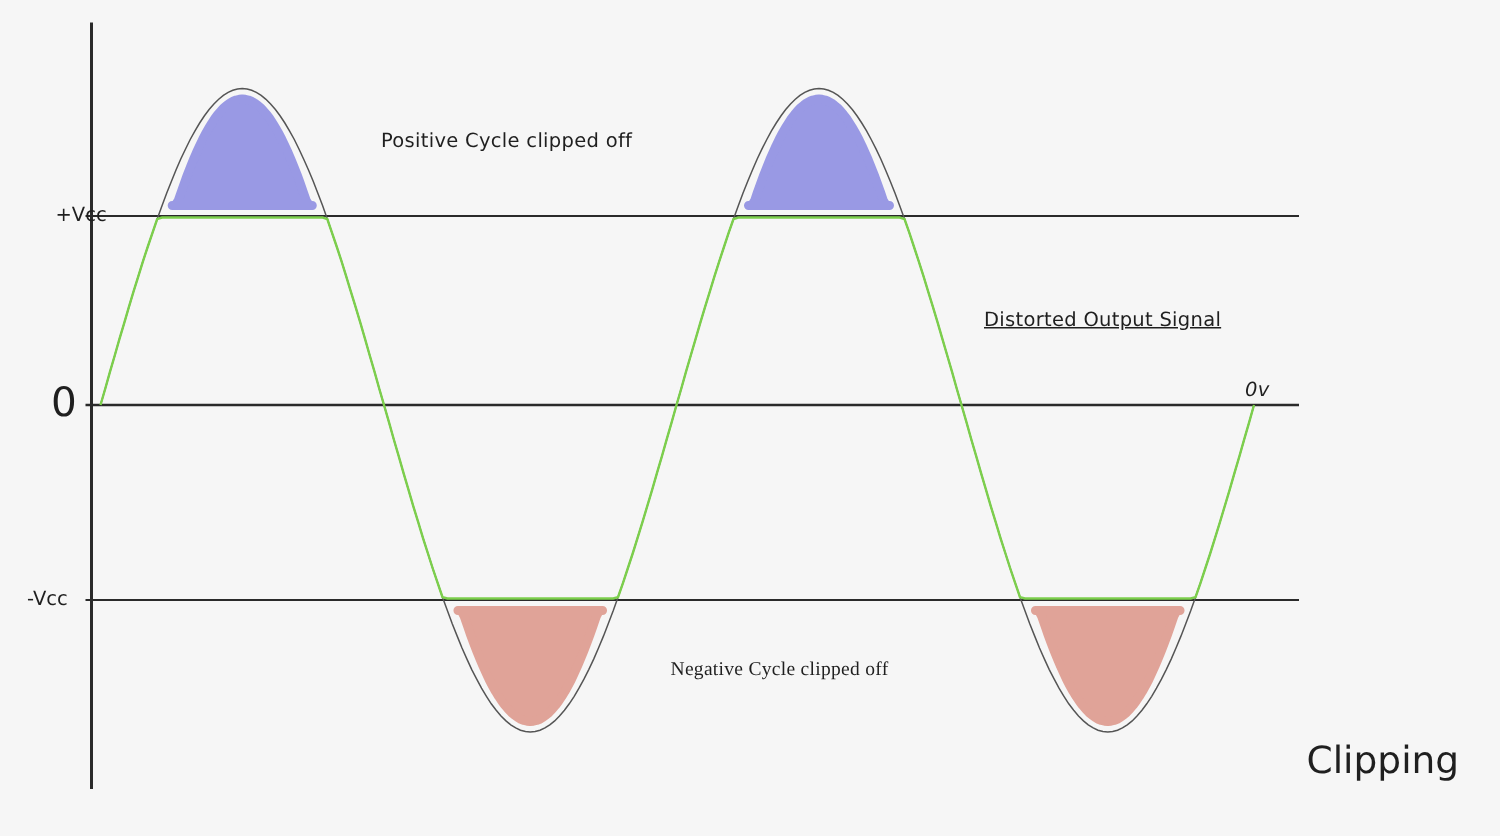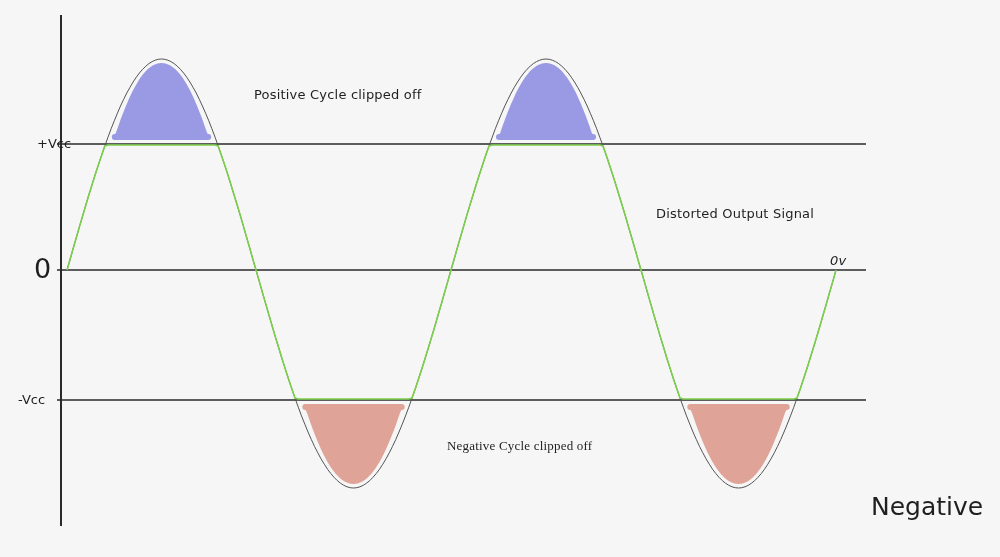--- a/index.html
+++ b/index.html
@@ -28,15 +28,15 @@
   <line x1="57" y1="400" x2="866" y2="400" stroke="#2a2a2a" stroke-width="1.4"></line>
   <path id="inputWave" fill="none" stroke="#555555" stroke-width="1" d="M67.0 270.0 L70.2 259.0 L73.3 247.9 L76.5 237.0 L79.6 226.1 L82.8 215.4 L85.9 204.8 L89.0 194.4 L92.2 184.2 L95.3 174.2 L98.5 164.5 L101.7 155.1 L104.8 146.0 L108.0 137.2 L111.1 128.8 L114.3 120.8 L117.4 113.2 L120.5 106.0 L123.7 99.3 L126.8 93.0 L130.0 87.3 L133.1 82.0 L136.3 77.2 L139.4 73.0 L142.6 69.3 L145.8 66.2 L148.9 63.6 L152.1 61.6 L155.2 60.2 L158.3 59.3 L161.5 59.0 L164.7 59.3 L167.8 60.2 L170.9 61.6 L174.1 63.6 L177.3 66.2 L180.4 69.3 L183.6 73.0 L186.7 77.2 L189.9 82.0 L193.0 87.3 L196.2 93.0 L199.3 99.3 L202.4 106.0 L205.6 113.2 L208.8 120.8 L211.9 128.8 L215.1 137.2 L218.2 146.0 L221.3 155.1 L224.5 164.5 L227.7 174.2 L230.8 184.2 L233.9 194.4 L237.1 204.8 L240.3 215.4 L243.4 226.1 L246.5 237.0 L249.7 247.9 L252.8 259.0 L256.0 270.0 L259.3 281.4 L262.5 292.8 L265.8 304.1 L269.0 315.3 L272.3 326.4 L275.5 337.4 L278.8 348.1 L282.0 358.7 L285.3 369.0 L288.5 379.0 L291.8 388.7 L295.0 398.1 L298.3 407.2 L301.5 415.9 L304.8 424.1 L308.0 432.0 L311.3 439.4 L314.5 446.4 L317.8 452.8 L321.0 458.8 L324.3 464.2 L327.5 469.2 L330.8 473.5 L334.0 477.3 L337.3 480.6 L340.5 483.2 L343.8 485.3 L347.0 486.8 L350.3 487.7 L353.5 488.0 L356.8 487.7 L360.0 486.8 L363.3 485.3 L366.5 483.2 L369.8 480.6 L373.0 477.3 L376.3 473.5 L379.5 469.2 L382.8 464.2 L386.0 458.8 L389.3 452.8 L392.5 446.4 L395.8 439.4 L399.0 432.0 L402.3 424.1 L405.5 415.9 L408.8 407.2 L412.0 398.1 L415.3 388.7 L418.5 379.0 L421.8 369.0 L425.0 358.7 L428.3 348.1 L431.5 337.4 L434.8 326.4 L438.0 315.3 L441.3 304.1 L444.5 292.8 L447.8 281.4 L451.0 270.0 L454.2 259.0 L457.3 247.9 L460.5 237.0 L463.7 226.1 L466.8 215.4 L470.0 204.8 L473.2 194.4 L476.3 184.2 L479.5 174.2 L482.7 164.5 L485.8 155.1 L489.0 146.0 L492.2 137.2 L495.3 128.8 L498.5 120.8 L501.7 113.2 L504.8 106.0 L508.0 99.3 L511.2 93.0 L514.3 87.3 L517.5 82.0 L520.7 77.2 L523.8 73.0 L527.0 69.3 L530.2 66.2 L533.3 63.6 L536.5 61.6 L539.7 60.2 L542.8 59.3 L546.0 59.0 L549.2 59.3 L552.3 60.2 L555.5 61.6 L558.7 63.6 L561.8 66.2 L565.0 69.3 L568.2 73.0 L571.3 77.2 L574.5 82.0 L577.7 87.3 L580.8 93.0 L584.0 99.3 L587.2 106.0 L590.3 113.2 L593.5 120.8 L596.7 128.8 L599.8 137.2 L603.0 146.0 L606.2 155.1 L609.3 164.5 L612.5 174.2 L615.7 184.2 L618.8 194.4 L622.0 204.8 L625.2 215.4 L628.3 226.1 L631.5 237.0 L634.7 247.9 L637.8 259.0 L641.0 270.0 L644.3 281.4 L647.5 292.8 L650.8 304.1 L654.0 315.3 L657.3 326.4 L660.5 337.4 L663.8 348.1 L667.0 358.7 L670.3 369.0 L673.5 379.0 L676.8 388.7 L680.0 398.1 L683.3 407.2 L686.5 415.9 L689.8 424.1 L693.0 432.0 L696.3 439.4 L699.5 446.4 L702.8 452.8 L706.0 458.8 L709.3 464.2 L712.5 469.2 L715.8 473.5 L719.0 477.3 L722.3 480.6 L725.5 483.2 L728.8 485.3 L732.0 486.8 L735.3 487.7 L738.5 488.0 L741.8 487.7 L745.0 486.8 L748.3 485.3 L751.5 483.2 L754.8 480.6 L758.0 477.3 L761.3 473.5 L764.5 469.2 L767.8 464.2 L771.0 458.8 L774.3 452.8 L777.5 446.4 L780.8 439.4 L784.0 432.0 L787.3 424.1 L790.5 415.9 L793.8 407.2 L797.0 398.1 L800.3 388.7 L803.5 379.0 L806.8 369.0 L810.0 358.7 L813.3 348.1 L816.5 337.4 L819.8 326.4 L823.0 315.3 L826.3 304.1 L829.5 292.8 L832.8 281.4 L836.0 270.0"></path>
   <path id="outputWave" fill="none" stroke="#7ccf4c" stroke-width="1.6" d="M67.0 270.0 L70.2 259.0 L73.3 247.9 L76.5 237.0 L79.6 226.1 L82.8 215.4 L85.9 204.8 L89.0 194.4 L92.2 184.2 L95.3 174.2 L98.5 164.5 L101.7 155.1 L104.8 146.0 L108.0 145.0 L111.1 145.0 L114.3 145.0 L117.4 145.0 L120.5 145.0 L123.7 145.0 L126.8 145.0 L130.0 145.0 L133.1 145.0 L136.3 145.0 L139.4 145.0 L142.6 145.0 L145.8 145.0 L148.9 145.0 L152.1 145.0 L155.2 145.0 L158.3 145.0 L161.5 145.0 L164.7 145.0 L167.8 145.0 L170.9 145.0 L174.1 145.0 L177.3 145.0 L180.4 145.0 L183.6 145.0 L186.7 145.0 L189.9 145.0 L193.0 145.0 L196.2 145.0 L199.3 145.0 L202.4 145.0 L205.6 145.0 L208.8 145.0 L211.9 145.0 L215.1 145.0 L218.2 146.0 L221.3 155.1 L224.5 164.5 L227.7 174.2 L230.8 184.2 L233.9 194.4 L237.1 204.8 L240.3 215.4 L243.4 226.1 L246.5 237.0 L249.7 247.9 L252.8 259.0 L256.0 270.0 L259.3 281.4 L262.5 292.8 L265.8 304.1 L269.0 315.3 L272.3 326.4 L275.5 337.4 L278.8 348.1 L282.0 358.7 L285.3 369.0 L288.5 379.0 L291.8 388.7 L295.0 398.1 L298.3 399.0 L301.5 399.0 L304.8 399.0 L308.0 399.0 L311.3 399.0 L314.5 399.0 L317.8 399.0 L321.0 399.0 L324.3 399.0 L327.5 399.0 L330.8 399.0 L334.0 399.0 L337.3 399.0 L340.5 399.0 L343.8 399.0 L347.0 399.0 L350.3 399.0 L353.5 399.0 L356.8 399.0 L360.0 399.0 L363.3 399.0 L366.5 399.0 L369.8 399.0 L373.0 399.0 L376.3 399.0 L379.5 399.0 L382.8 399.0 L386.0 399.0 L389.3 399.0 L392.5 399.0 L395.8 399.0 L399.0 399.0 L402.3 399.0 L405.5 399.0 L408.8 399.0 L412.0 398.1 L415.3 388.7 L418.5 379.0 L421.8 369.0 L425.0 358.7 L428.3 348.1 L431.5 337.4 L434.8 326.4 L438.0 315.3 L441.3 304.1 L444.5 292.8 L447.8 281.4 L451.0 270.0 L454.2 259.0 L457.3 247.9 L460.5 237.0 L463.7 226.1 L466.8 215.4 L470.0 204.8 L473.2 194.4 L476.3 184.2 L479.5 174.2 L482.7 164.5 L485.8 155.1 L489.0 146.0 L492.2 145.0 L495.3 145.0 L498.5 145.0 L501.7 145.0 L504.8 145.0 L508.0 145.0 L511.2 145.0 L514.3 145.0 L517.5 145.0 L520.7 145.0 L523.8 145.0 L527.0 145.0 L530.2 145.0 L533.3 145.0 L536.5 145.0 L539.7 145.0 L542.8 145.0 L546.0 145.0 L549.2 145.0 L552.3 145.0 L555.5 145.0 L558.7 145.0 L561.8 145.0 L565.0 145.0 L568.2 145.0 L571.3 145.0 L574.5 145.0 L577.7 145.0 L580.8 145.0 L584.0 145.0 L587.2 145.0 L590.3 145.0 L593.5 145.0 L596.7 145.0 L599.8 145.0 L603.0 146.0 L606.2 155.1 L609.3 164.5 L612.5 174.2 L615.7 184.2 L618.8 194.4 L622.0 204.8 L625.2 215.4 L628.3 226.1 L631.5 237.0 L634.7 247.9 L637.8 259.0 L641.0 270.0 L644.3 281.4 L647.5 292.8 L650.8 304.1 L654.0 315.3 L657.3 326.4 L660.5 337.4 L663.8 348.1 L667.0 358.7 L670.3 369.0 L673.5 379.0 L676.8 388.7 L680.0 398.1 L683.3 399.0 L686.5 399.0 L689.8 399.0 L693.0 399.0 L696.3 399.0 L699.5 399.0 L702.8 399.0 L706.0 399.0 L709.3 399.0 L712.5 399.0 L715.8 399.0 L719.0 399.0 L722.3 399.0 L725.5 399.0 L728.8 399.0 L732.0 399.0 L735.3 399.0 L738.5 399.0 L741.8 399.0 L745.0 399.0 L748.3 399.0 L751.5 399.0 L754.8 399.0 L758.0 399.0 L761.3 399.0 L764.5 399.0 L767.8 399.0 L771.0 399.0 L774.3 399.0 L777.5 399.0 L780.8 399.0 L784.0 399.0 L787.3 399.0 L790.5 399.0 L793.8 399.0 L797.0 398.1 L800.3 388.7 L803.5 379.0 L806.8 369.0 L810.0 358.7 L813.3 348.1 L816.5 337.4 L819.8 326.4 L823.0 315.3 L826.3 304.1 L829.5 292.8 L832.8 281.4 L836.0 270.0"></path>
 </svg>
 
 <div class="lbl lbl-axis" style="left:17px; top:136px;margin-left:20px;">+Vcc</div>
 <div class="lbl lbl-zero" style="left:34px; top:253px;">0</div>
 <div class="lbl lbl-axis" style="left:18px; top:392px;">-Vcc</div>
 <div class="lbl lbl-small" style="left:830px; top:253px;font-style:italic;">0v</div>
 <div class="lbl lbl-small" style="left:254px; top:87px;">Positive Cycle clipped off</div>
-<div class="lbl lbl-small" style="left:656px; top:206px;">Distorted Output Signal</div>
+<div class="lbl lbl-small" style="left:656px; top:206px;text-decoration:underline;">Distorted Output Signal</div>
 <div class="lbl lbl-small" style="left:447px; top:438px;font-family:Liberation Serif, serif;">Negative Cycle clipped off</div>
-<div class="lbl lbl-title" style="left:871px; top:492px;">Negative</div>
+<div class="lbl lbl-title" style="left:871px; top:492px;">Clipping</div>
 
 </body></html>

